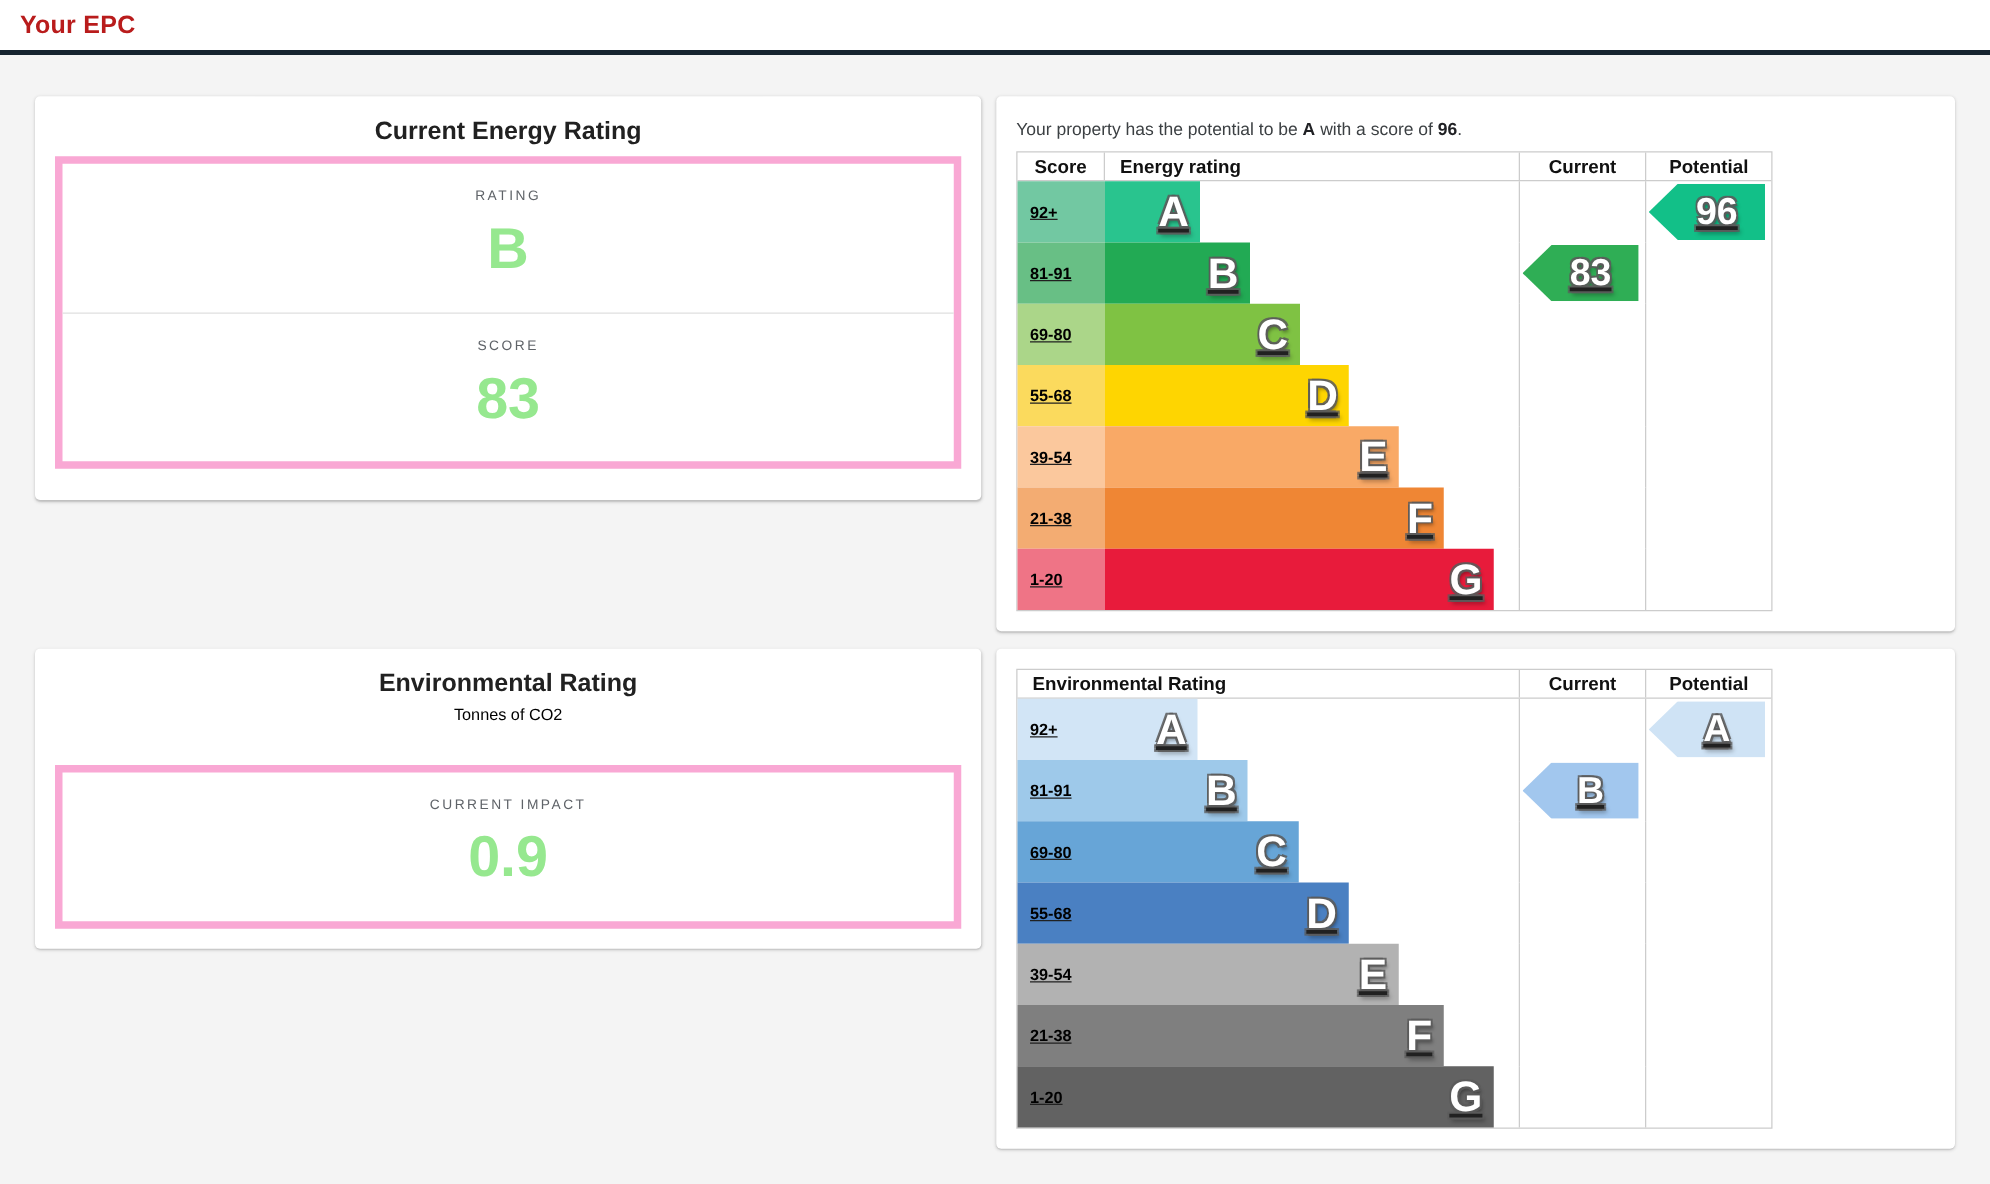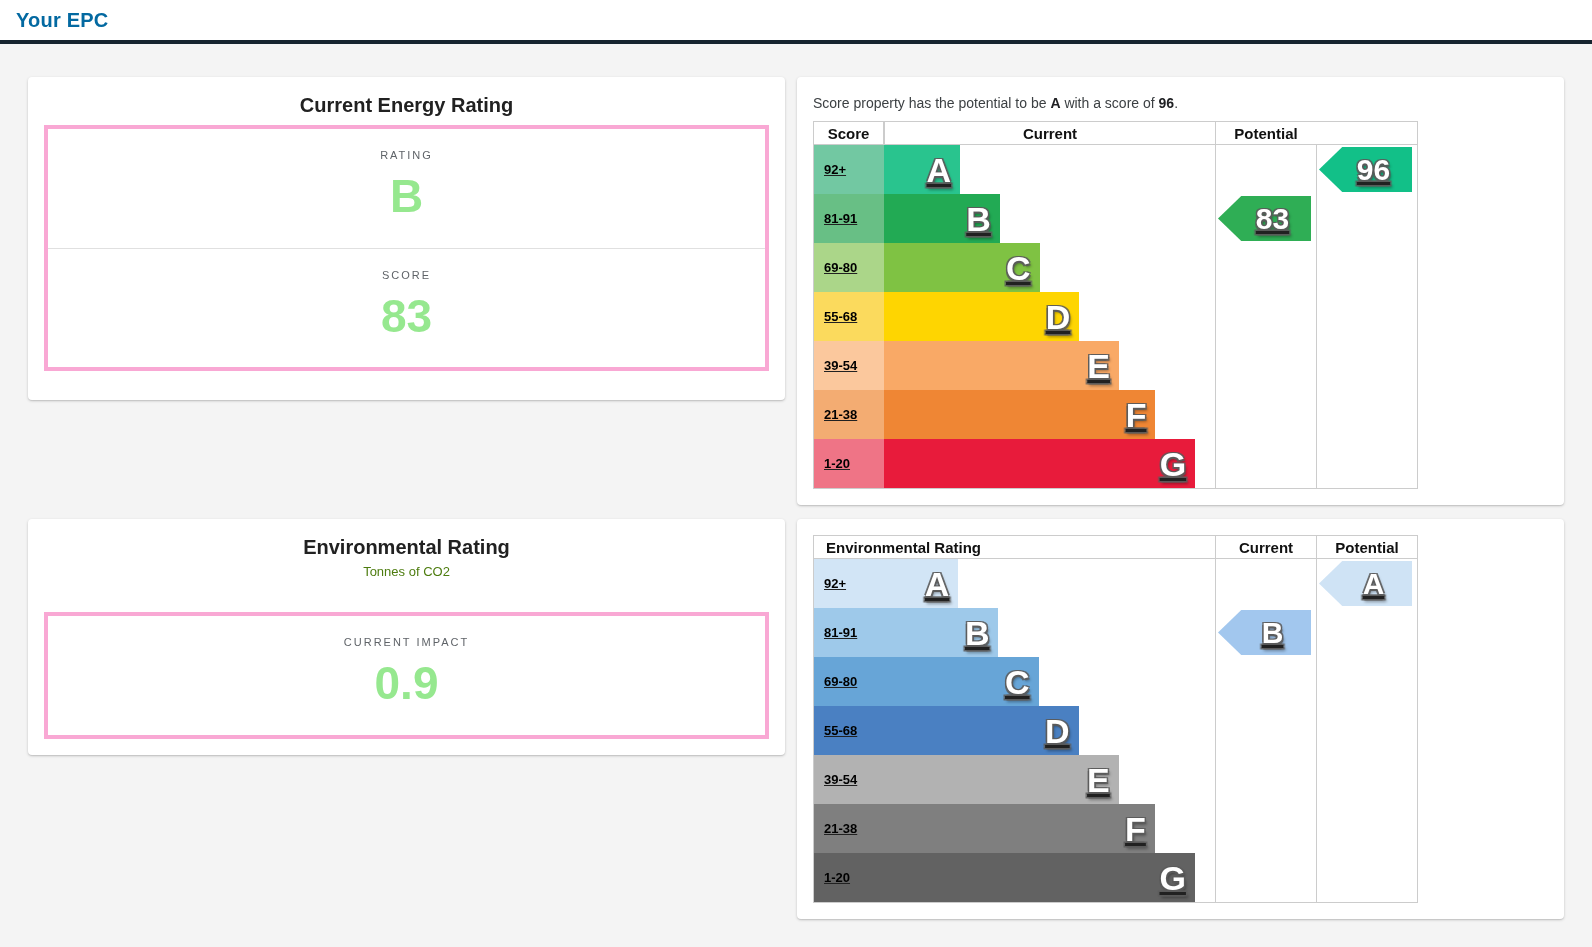--- a/index.html
+++ b/index.html
@@ -14,21 +14,21 @@
     background: #ffffff;
     height: 44px;
     display: flex;
     align-items: center;
     padding: 0 16px;
     border-bottom: 4px solid #16242f;
   }
   .appbar h1 {
     font-size: 20px;
     font-weight: 600;
-    color: #0369a1;
+    color: #b91c1c;
     letter-spacing: .2px;
   }
   
   .content {
     display: grid;
     grid-template-columns: 757px 767px;
     column-gap: 12px;
     row-gap: 14px;
     align-items: start;
     padding: 33px 16px 17px 28px;
@@ -44,26 +44,26 @@
   .card-title {
     text-align: center;
     font-size: 20px;
     font-weight: 600;
     color: #212121;
     line-height: 24px;
   }
   .card-subtitle {
     text-align: center;
     font-size: 13px;
-    color: #4d7c0f;
+    color: #000000;
     line-height: 17px;
     margin-top: 4px;
   }
   .stat-box {
-    border: 4px solid #f9a8d4;
+    border: 6px solid #f9a8d4;
     margin-top: 8px;
   }
   .stat-box.with-sub { margin-top: 32px; }
   .stat-section {
     height: 119px;
     display: flex;
     flex-direction: column;
     align-items: center;
     padding-top: 20px;
   }
@@ -189,25 +189,26 @@
         <div class="stat-value">B</div>
       </div>
       <div class="stat-section">
         <div class="stat-label">SCORE</div>
         <div class="stat-value">83</div>
       </div>
     </div>
   </section>
 
   <section class="card">
-    <p class="epc-intro"><span>Score property has the potential to be </span><b>A</b><span> with a score of </span><b>96</b><span>.</span></p>
+    <p class="epc-intro"><span>Your property has the potential to be </span><b>A</b><span> with a score of </span><b>96</b><span>.</span></p>
 
     <div class="epc-table" id="energy-chart">
       <div class="epc-header energy-grid">
         <div class="hcell center bordered-right">Score</div>
+        <div class="hcell pad-left">Energy rating</div>
         <div class="hcell center" style="border-left:1px solid #ccc">Current</div>
         <div class="hcell center" style="border-left:1px solid #ccc">Potential</div>
       </div>
 
       <div class="epc-row energy-grid">
         <div class="score-cell" style="background: rgb(114, 200, 162);">92+</div>
         <div class="band-cell">
             <div class="band" style="width: 23%; background: rgb(41, 196, 142);">
               <span class="band-letter outlined">A</span>
             </div>

